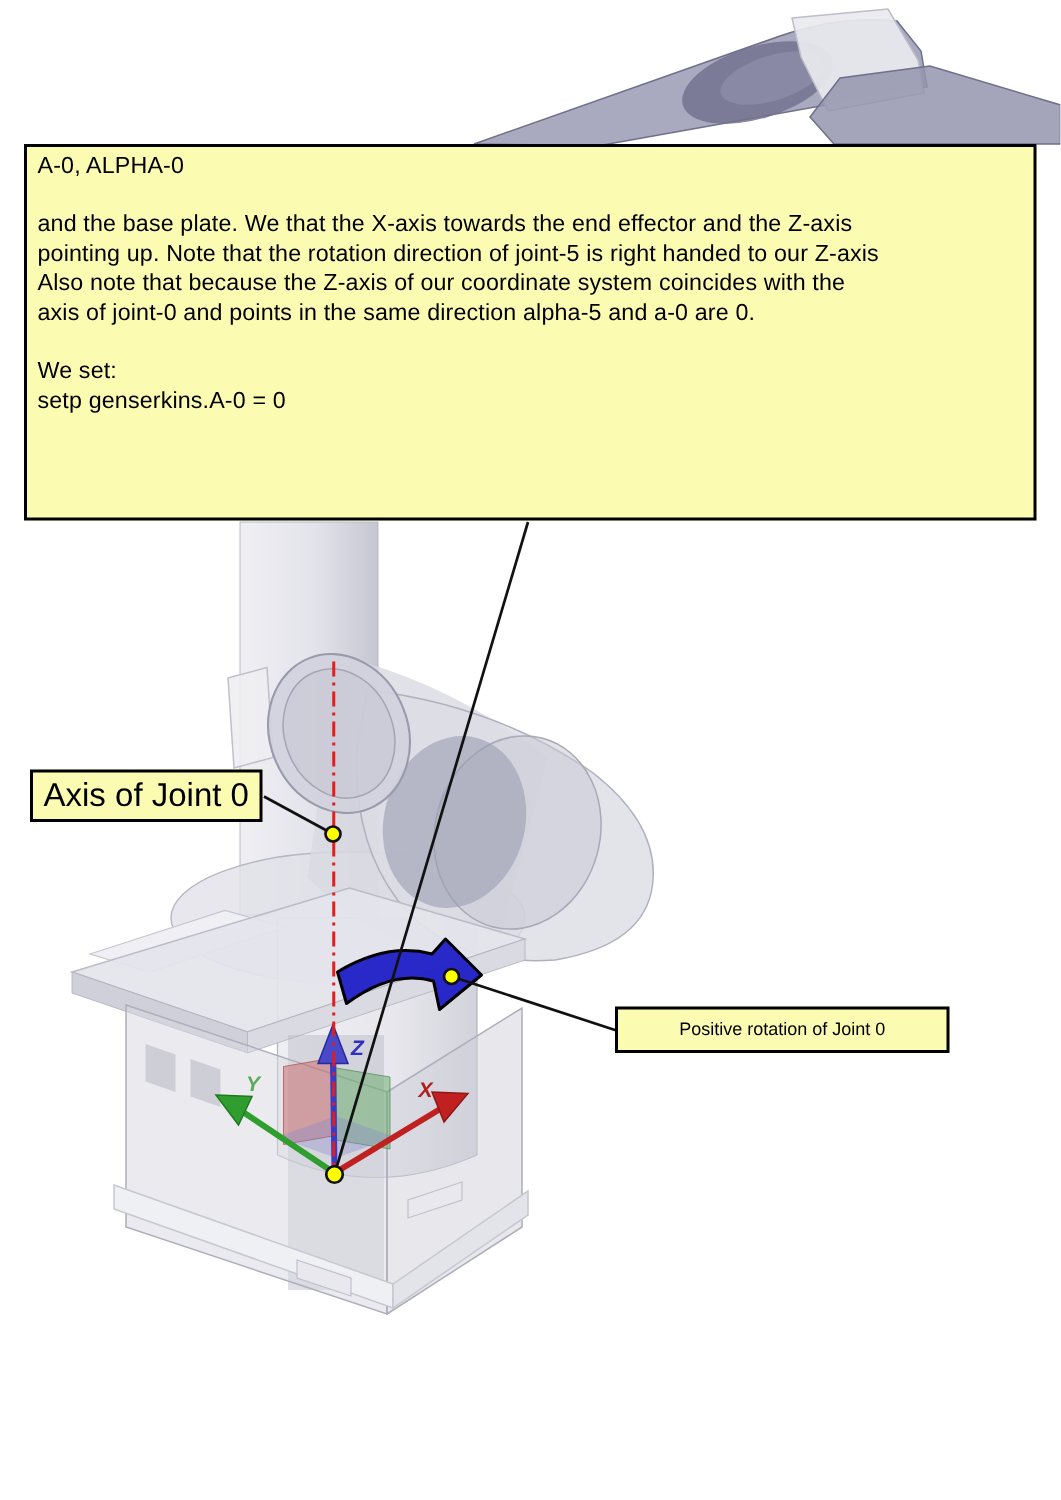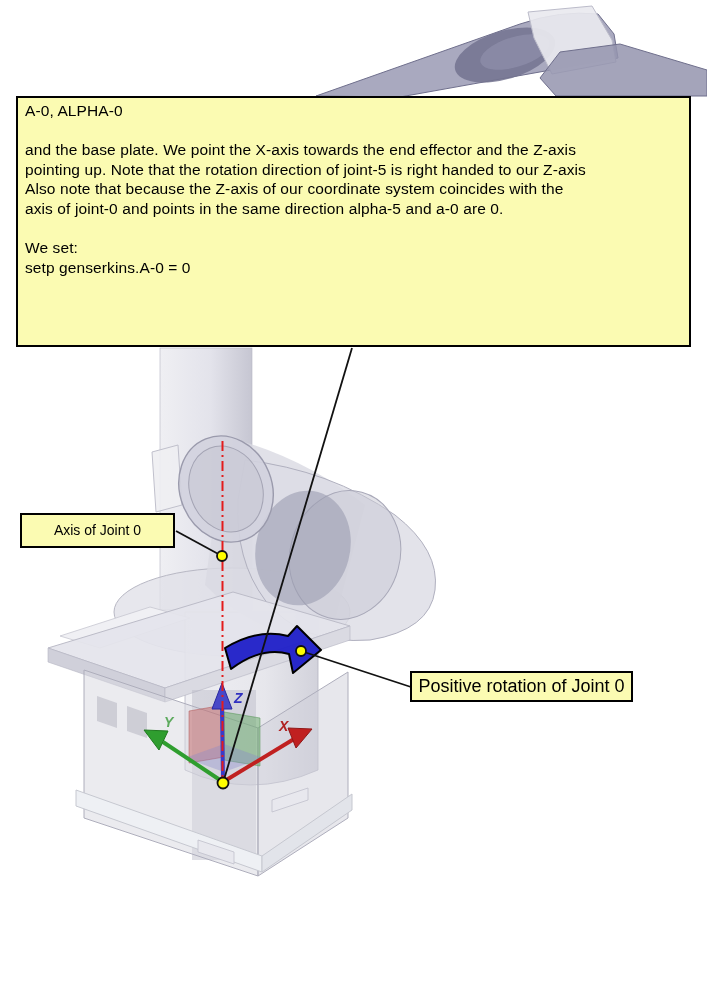--- a/index.html
+++ b/index.html
@@ -15,24 +15,24 @@
   }
   .nl{
     height:19.6px;line-height:19.6px;font-size:15.5px;white-space:pre;
     letter-spacing:0.1px;
   }
   .callout{
     position:absolute;background:#FBFBB2;border:2px solid #000;box-sizing:border-box;
     text-align:center;white-space:nowrap;overflow:hidden;
   }
   .callout.axis{
-    left:20px;top:513px;width:155px;height:35px;line-height:30px;font-size:14px;
+    left:20px;top:513px;width:155px;height:35px;line-height:30px;font-size:22px;
   }
   .callout.rot{
-    left:410px;top:671px;width:223px;height:31px;line-height:26px;font-size:18px;
+    left:410px;top:671px;width:223px;height:31px;line-height:26px;font-size:12px;
   }
 </style>
 </head>
 <body>
 
 <div class="canvas">
 
   <svg width="707" height="1000" viewBox="0 0 707 1000">
     <defs>
       <linearGradient id="gcol" x1="0" y1="0" x2="1" y2="0">
@@ -129,21 +129,21 @@
     <line x1="301" y1="651" x2="411" y2="687" stroke="#111" stroke-width="1.8"></line>
 
     <circle cx="222" cy="556" r="5" fill="#FFFF00" stroke="#111" stroke-width="1.8"></circle>
     <circle cx="301" cy="651" r="5" fill="#FFFF00" stroke="#111" stroke-width="1.8"></circle>
     <circle cx="223" cy="783" r="5.5" fill="#FFFF00" stroke="#111" stroke-width="1.8"></circle>
   </svg>
 
   <div class="note">
     <div class="nl">A-0, ALPHA-0</div>
     <div class="nl"></div>
-    <div class="nl">and the base plate. We point the X-axis towards the end effector and the Z-axis</div>
+    <div class="nl">and the base plate. We that the X-axis towards the end effector and the Z-axis</div>
     <div class="nl">pointing up. Note that the rotation direction of joint-5 is right handed to our Z-axis</div>
     <div class="nl">Also note that because the Z-axis of our coordinate system coincides with the</div>
     <div class="nl">axis of joint-0 and points in the same direction alpha-5 and a-0 are 0.</div>
     <div class="nl"></div>
     <div class="nl">We set:</div>
     <div class="nl">setp genserkins.A-0 = 0</div>
   </div>
 
   <div class="callout axis">Axis of Joint 0</div>
   <div class="callout rot">Positive rotation of Joint 0</div>

